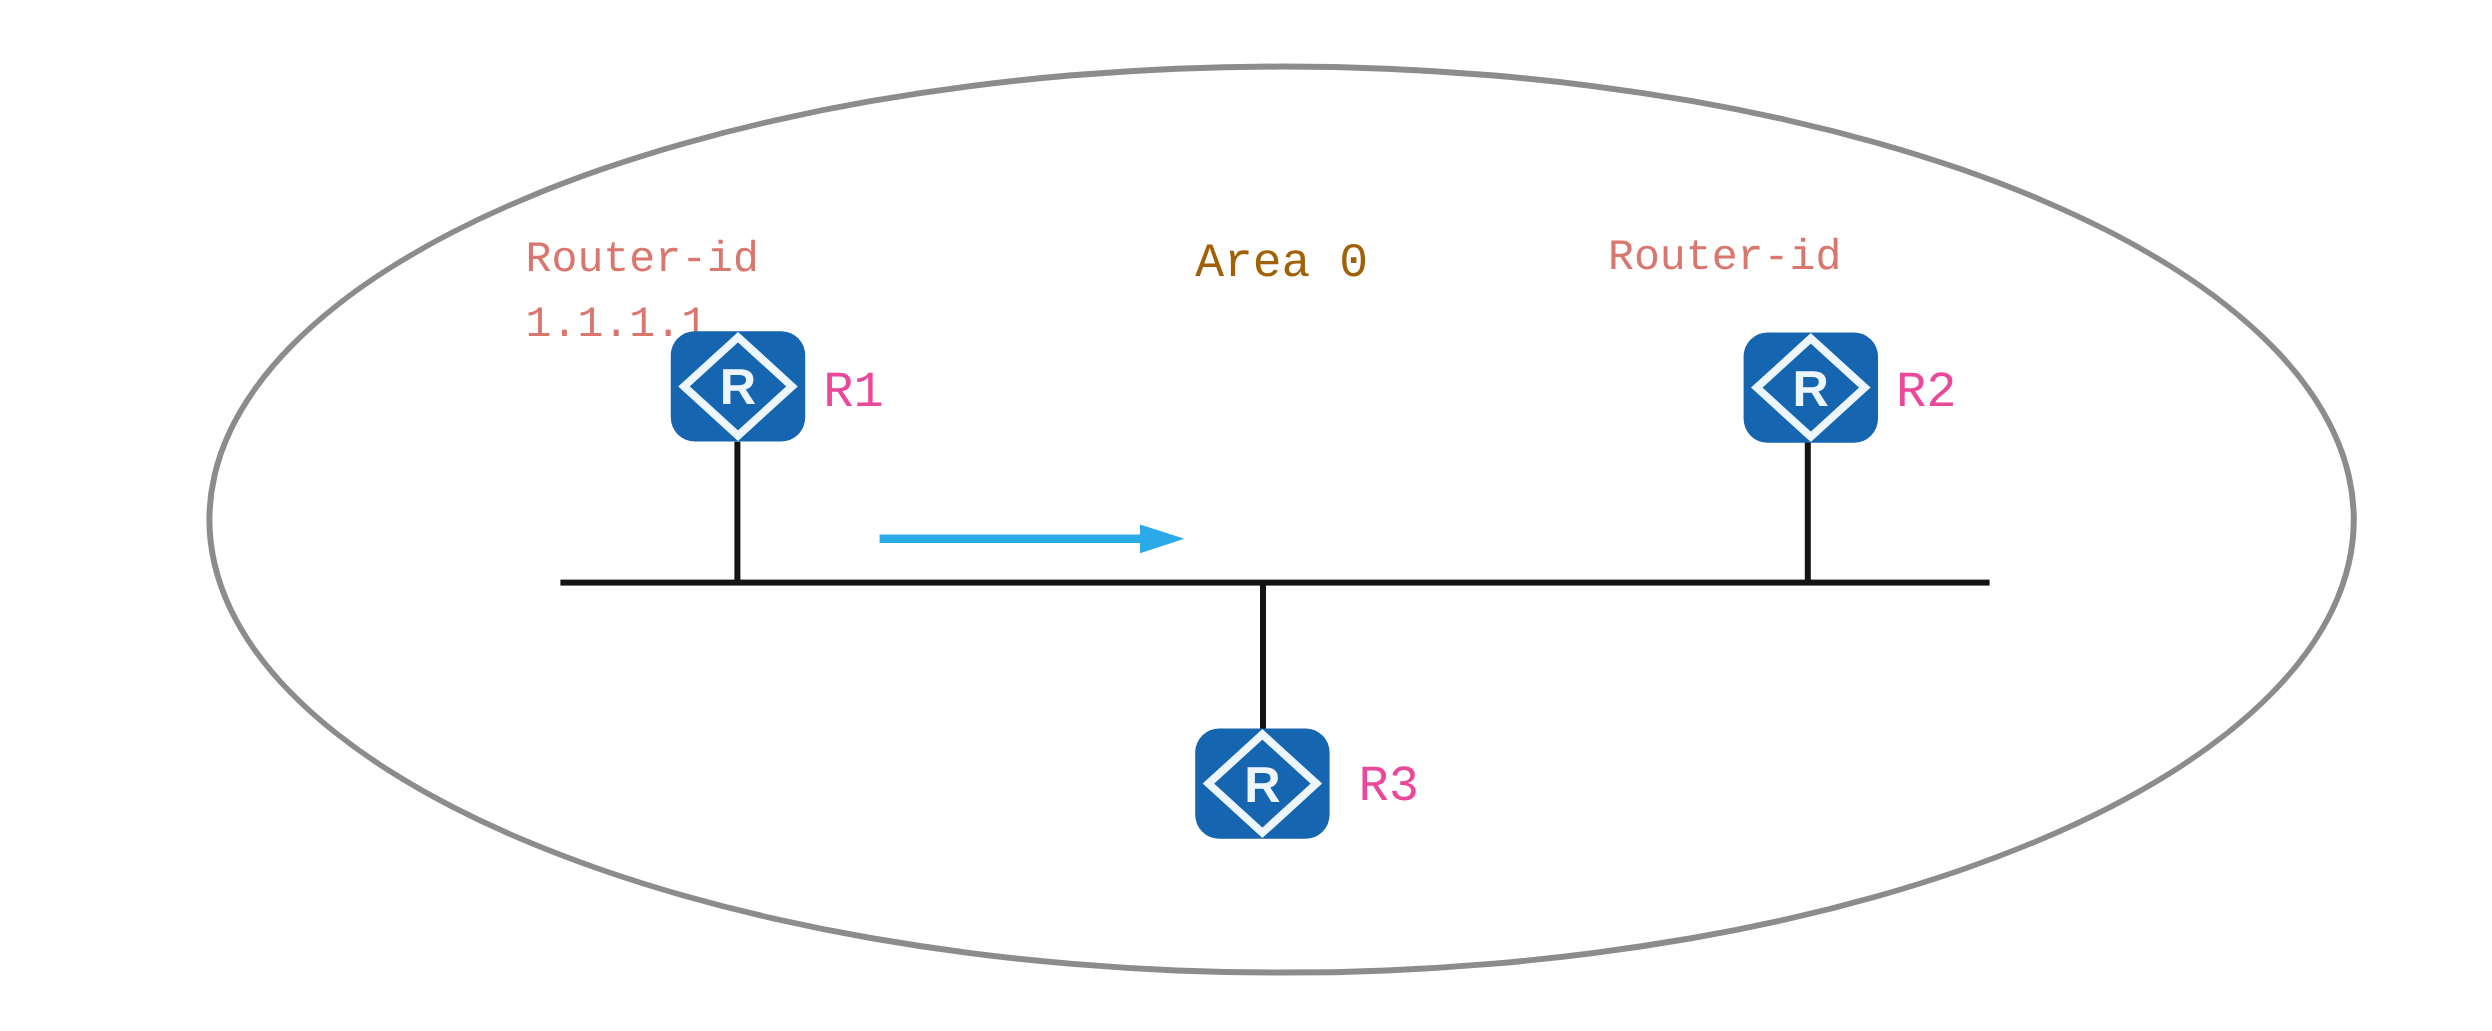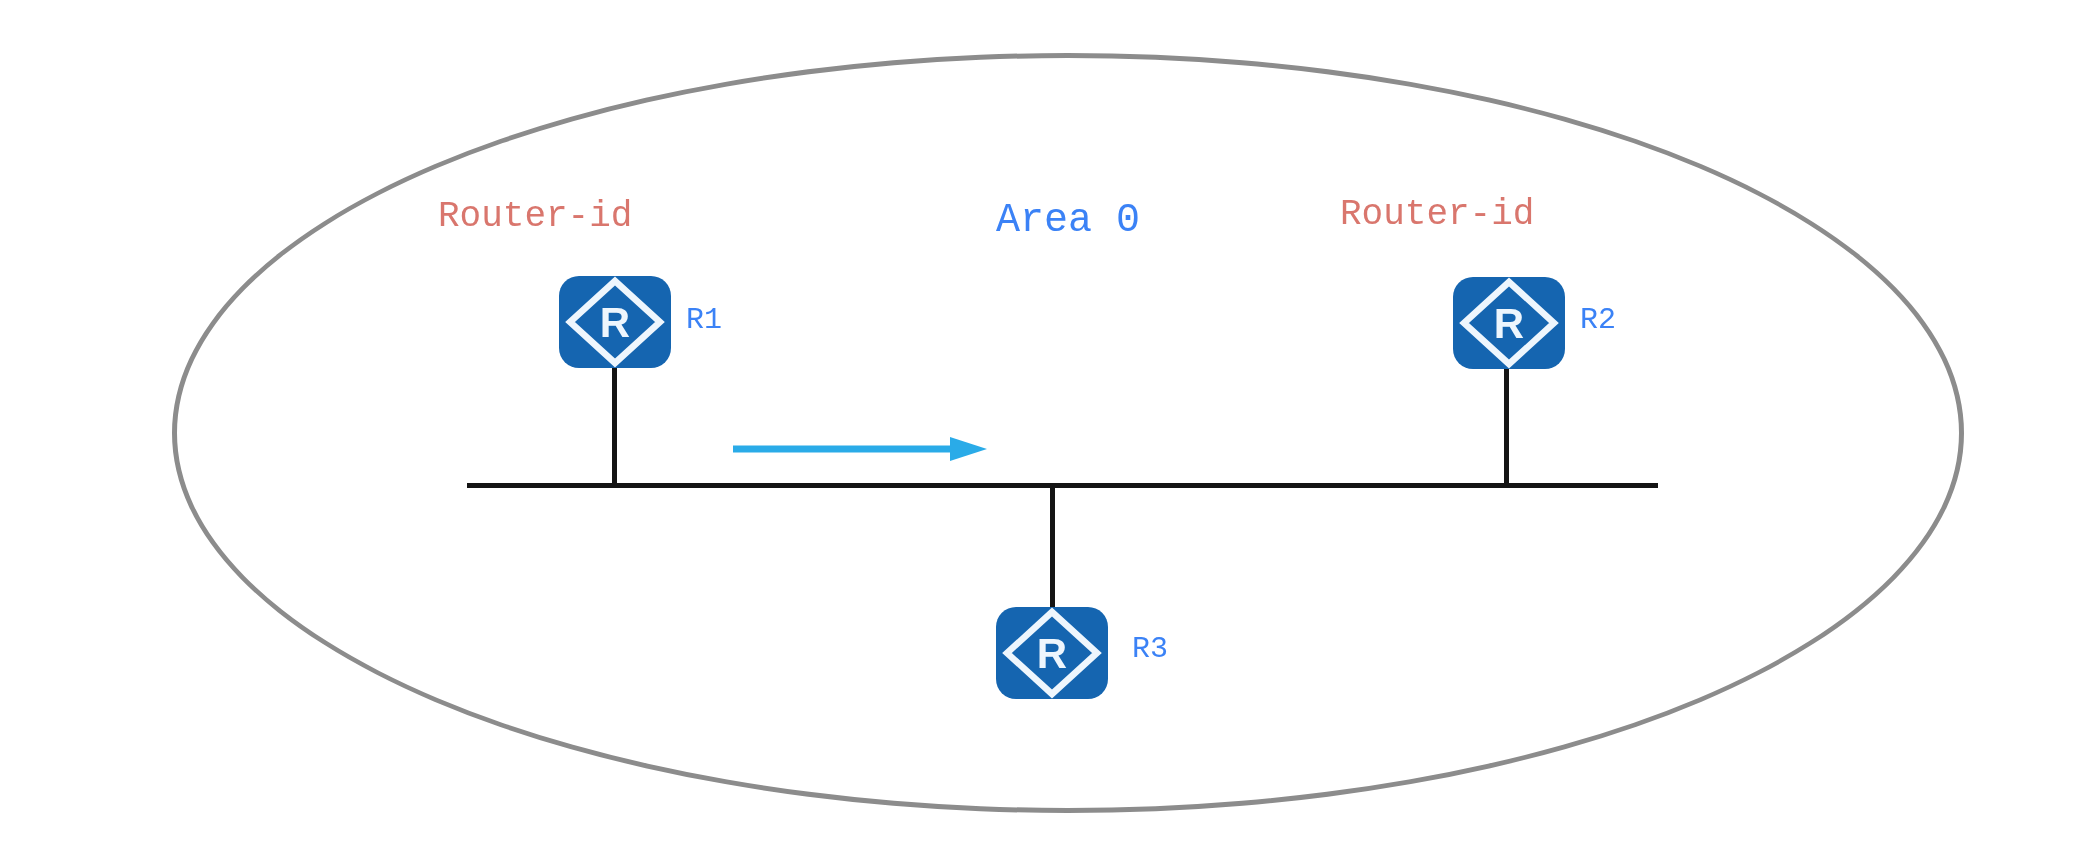--- a/index.html
+++ b/index.html
@@ -27,21 +27,21 @@
     border: 5px solid #8c8c8c;
     border-radius: 50%;
     background: transparent;
   }
 
   
   .area-label {
     left: 996px;
     top: 198px;
     font-size: 40px;
-    color: #3b82f6;
+    color: #a16207;
     white-space: nowrap;
   }
 
   
   .bus-line {
     left: 467px;
     top: 483px;
     width: 1191px;
     height: 5px;
     background: #141414;
@@ -52,22 +52,22 @@
   .link-r3 { left: 1050px; top: 486px; height: 122px; }
 
   
   .router-icon { width: 114px; height: 94px; }
   .icon-r1 { left: 558px; top: 275px; }
   .icon-r2 { left: 1452px; top: 276px; }
   .icon-r3 { left: 995px; top: 606px; }
 
   
   .router-name {
-    font-size: 30px;
-    color: #3b82f6;
+    font-size: 42px;
+    color: #ec4899;
     white-space: nowrap;
   }
   .name-r1 { left: 686px; top: 303px; }
   .name-r2 { left: 1580px; top: 303px; font-family: Liberation Mono, monospace; }
   .name-r3 { left: 1132px; top: 632px; }
 
   
   .router-id {
     color: #d9766d;
     font-size: 36px;
@@ -97,20 +97,21 @@
 <body>
 
 <div class="canvas">
 
   <div class="abs area-ellipse"></div>
 
   <div class="abs area-label">Area 0</div>
 
   <div class="abs router-id rid-r1">
     <div>Router-id</div>
+    <div>1.1.1.1</div>
   </div>
 
   <div class="abs router-id rid-r2">
     <div>Router-id</div>
   </div>
 
 
   <div class="abs bus-line"></div>
   <div class="abs link-line link-r1"></div>
   <div class="abs link-line link-r2"></div>

